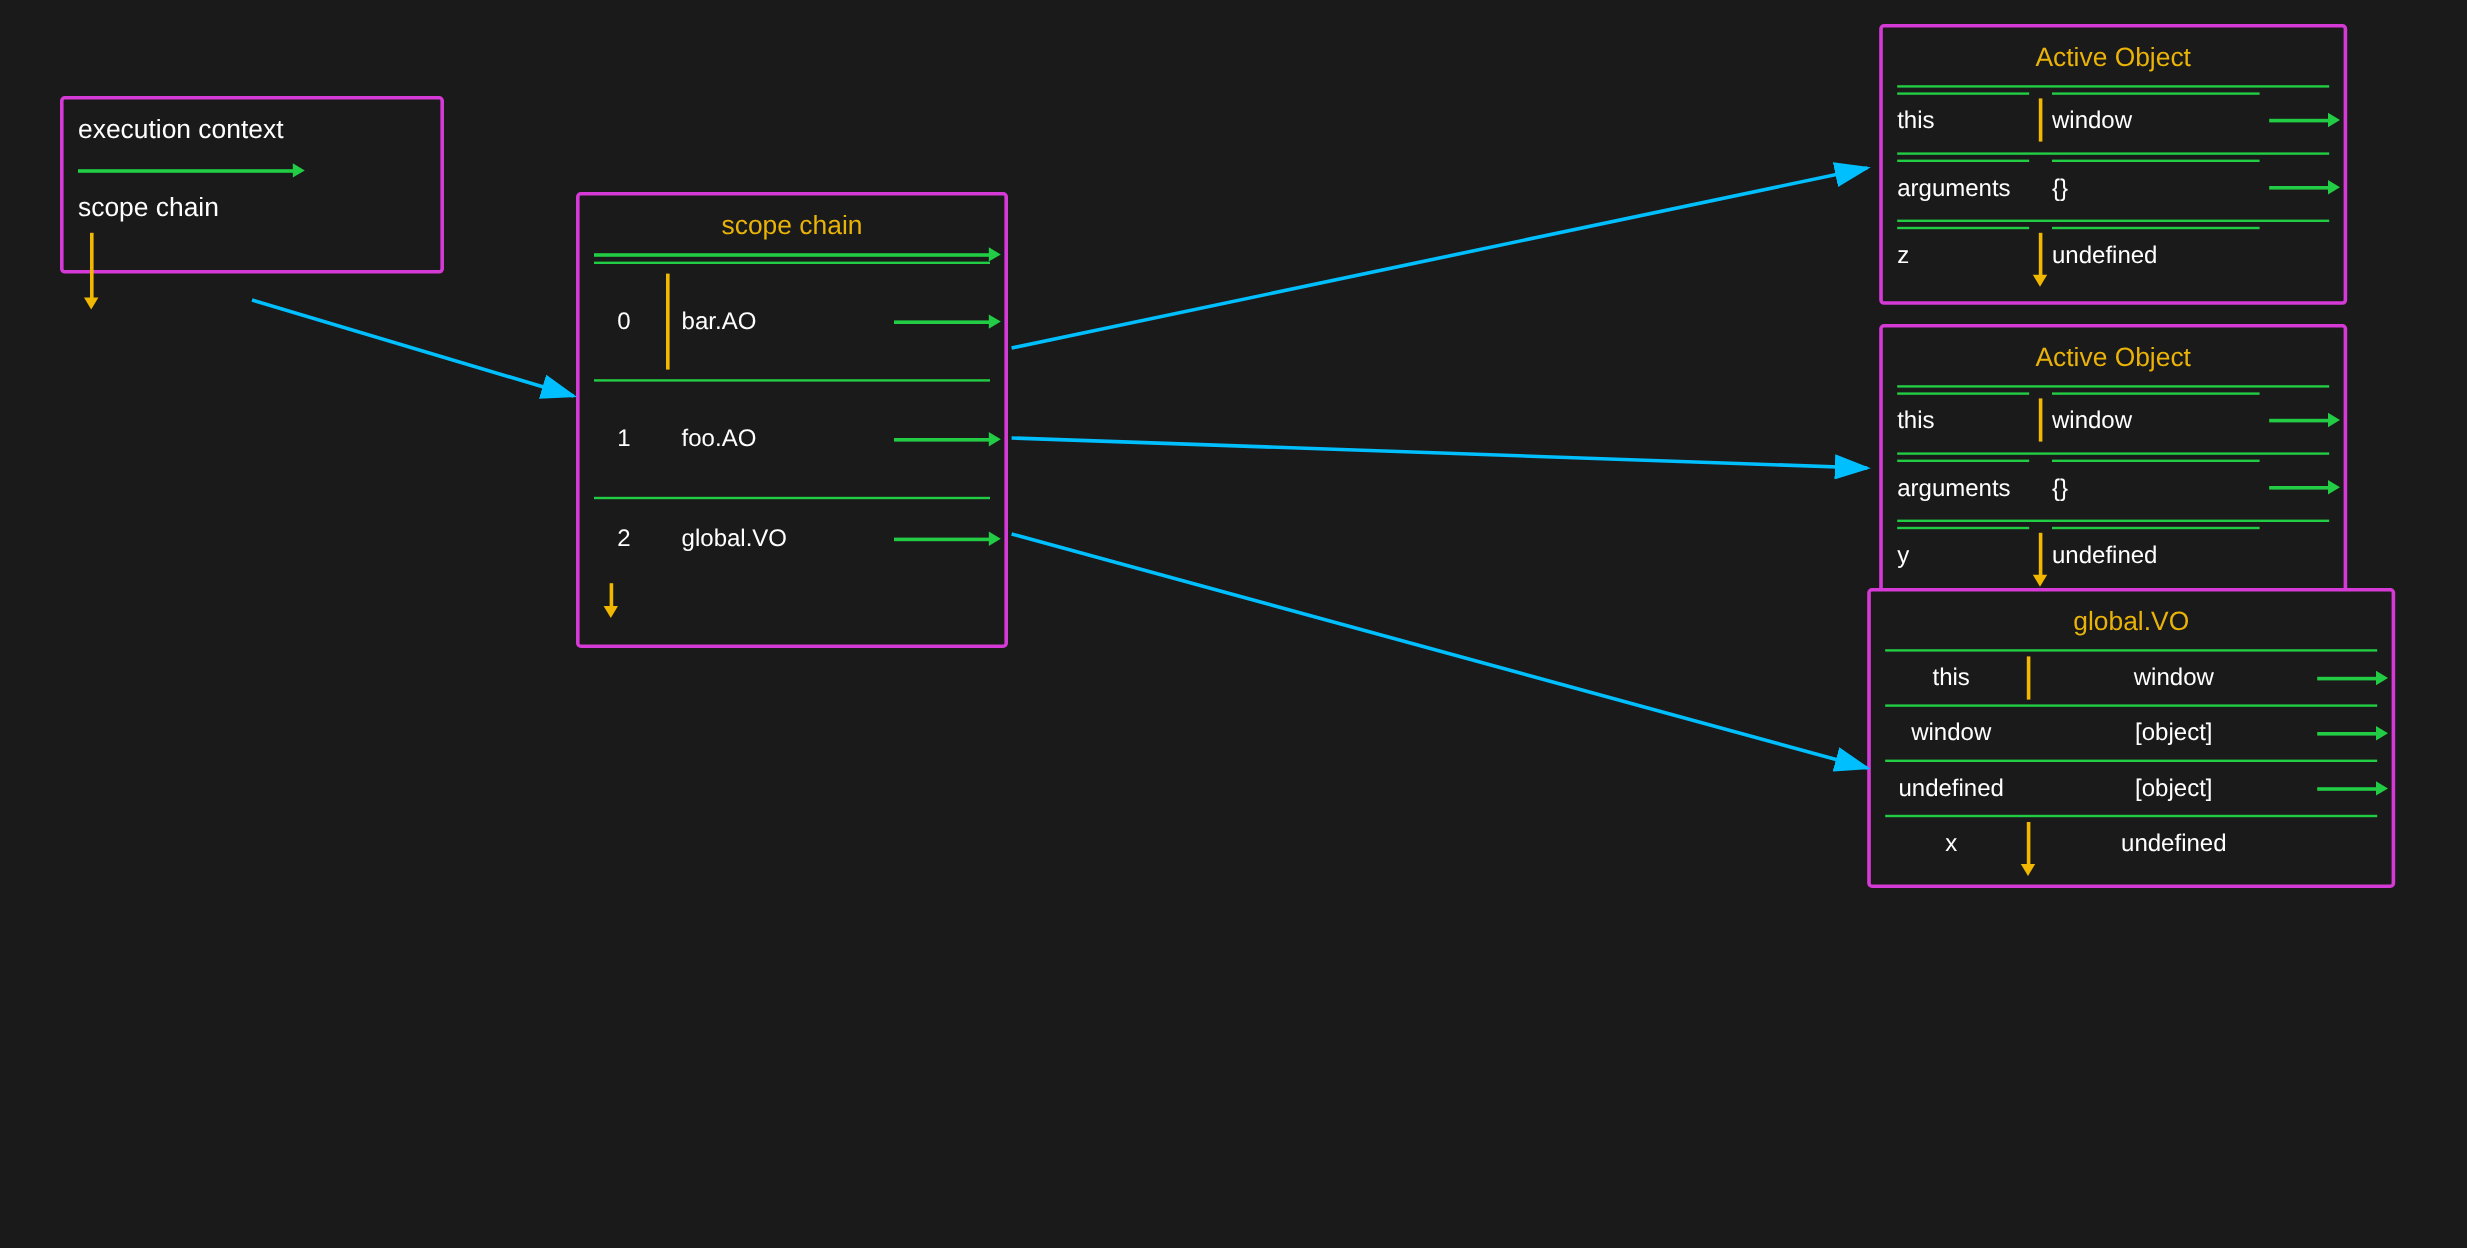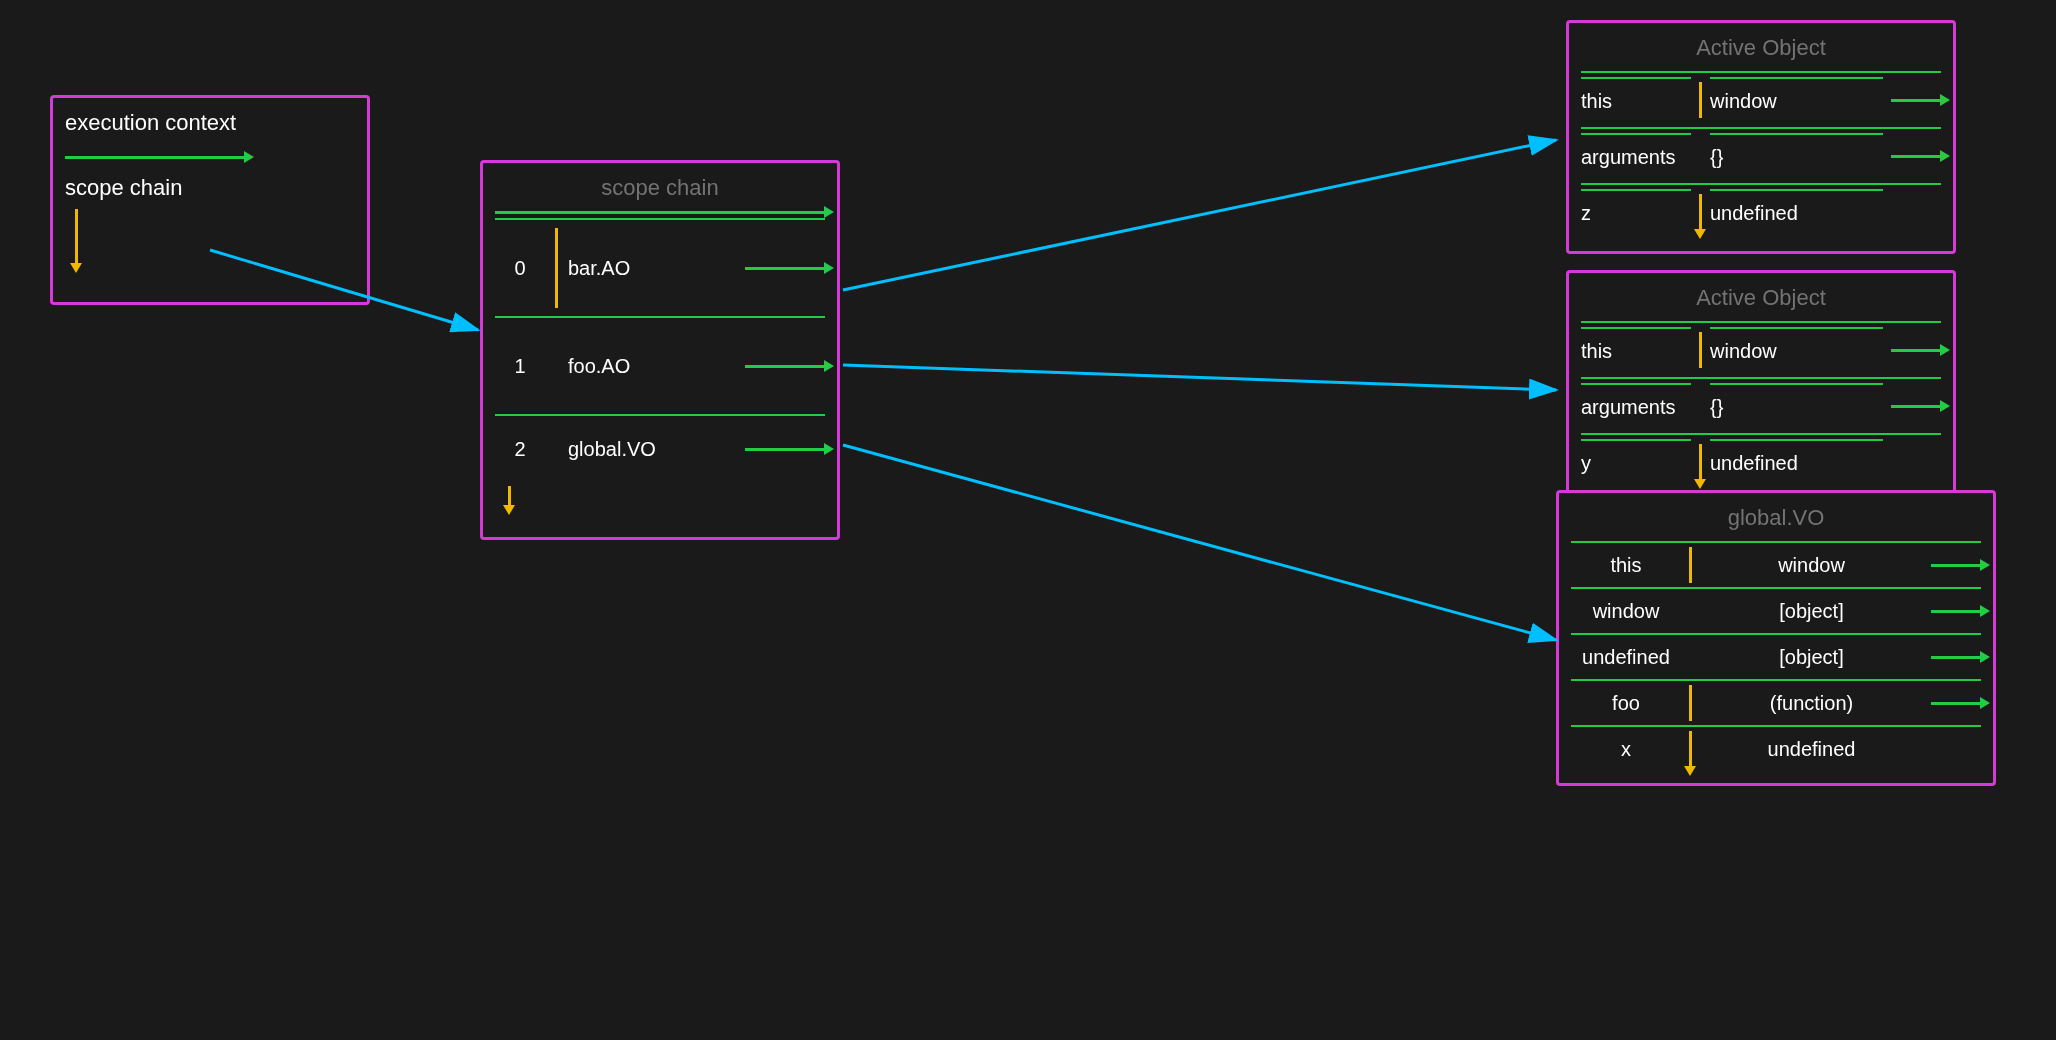--- a/index.html
+++ b/index.html
@@ -18,29 +18,29 @@
       border: 3px solid #d63ad6;
       border-radius: 4px;
       padding: 12px;
       background: #1a1a1a;
     }
 
     .box-title {
       text-align: center;
       font-size: 22px;
       margin-bottom: 10px;
-      color: #737373;
+      color: #eab308;
     }
 
     
     #ec-box {
       left: 50px;
-      top: 95px;
+      top: 80px;
       width: 320px;
-      height: 210px;
+      height: 148px;
     }
     #ec-box .label {
       font-size: 22px;
       color: white;
       margin-bottom: 20px;
     }
     #ec-box .scope-label {
       font-size: 22px;
       color: white;
       margin-bottom: 8px;
@@ -246,28 +246,20 @@
 
   <div class="ao-row">
     <div style="width:110px;text-align:center;">undefined</div>
     <div style="width:3px;height:36px;background:transparent;margin:0 8px;"></div>
     <div style="flex:1;text-align:center;">[object]</div>
     <div style="height:3px;background:#22cc44;width:50px;position:relative;margin-left:8px;">
       <div style="position:absolute;right:-9px;top:-5px;border-left:10px solid #22cc44;border-top:6px solid transparent;border-bottom:6px solid transparent;"></div>
     </div>
   </div>
 
-  <div class="ao-row">
-    <div style="width:110px;text-align:center;">foo</div>
-    <div style="width:3px;height:36px;background:#f0b800;margin:0 8px;"></div>
-    <div style="flex:1;text-align:center;">(function)</div>
-    <div style="height:3px;background:#22cc44;width:50px;position:relative;margin-left:8px;">
-      <div style="position:absolute;right:-9px;top:-5px;border-left:10px solid #22cc44;border-top:6px solid transparent;border-bottom:6px solid transparent;"></div>
-    </div>
-  </div>
 
   <div class="ao-row">
     <div style="width:110px;text-align:center;">x</div>
     <div style="width:3px;height:36px;background:#f0b800;margin:0 8px;position:relative;">
       <div style="position:absolute;bottom:-9px;left:-5px;border-top:10px solid #f0b800;border-left:6px solid transparent;border-right:6px solid transparent;"></div>
     </div>
     <div style="flex:1;text-align:center;">undefined</div>
     <div style="height:3px;background:transparent;width:50px;margin-left:8px;"></div>
   </div>
 </div>

